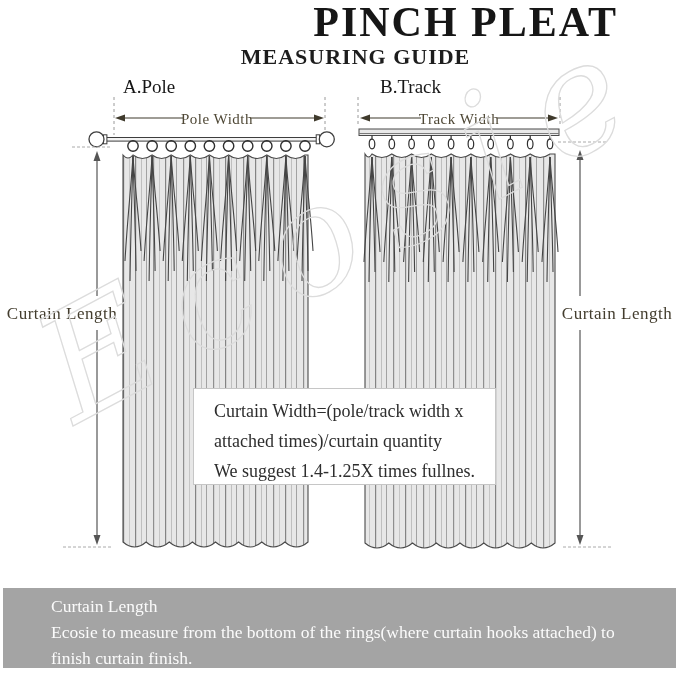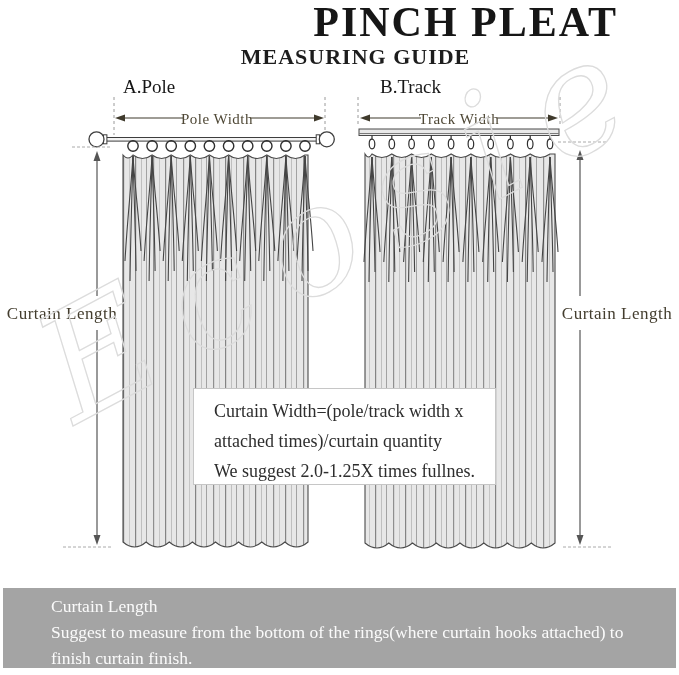--- a/index.html
+++ b/index.html
@@ -194,22 +194,22 @@
       </g>
       <text x="617" y="319" text-anchor="middle" font-size="17" letter-spacing="0.5" fill="#433d2e">Curtain Length</text>
     </g>
 
     <text transform="translate(75,425) rotate(-28)" font-family="'DejaVu Serif', serif" font-style="italic" font-size="150" letter-spacing="28" fill="none" stroke="#dcdcdc" stroke-width="1.3">Ecosie</text>
   </svg>
 
   <div class="abs formula-box">
     <div class="formula-line">Curtain Width=(pole/track width x</div>
     <div class="formula-line">attached times)/curtain quantity</div>
-    <div class="formula-line">We suggest 2.0-1.25X times fullnes.</div>
+    <div class="formula-line">We suggest 1.4-1.25X times fullnes.</div>
   </div>
 
   <div class="abs footer-box">
     <div class="footer-line">Curtain Length</div>
-    <div class="footer-line">Suggest to measure from the bottom of the rings(where curtain hooks attached) to</div>
+    <div class="footer-line">Ecosie to measure from the bottom of the rings(where curtain hooks attached) to</div>
     <div class="footer-line">finish curtain finish.</div>
   </div>
 
 </div>
 
 </body></html>

